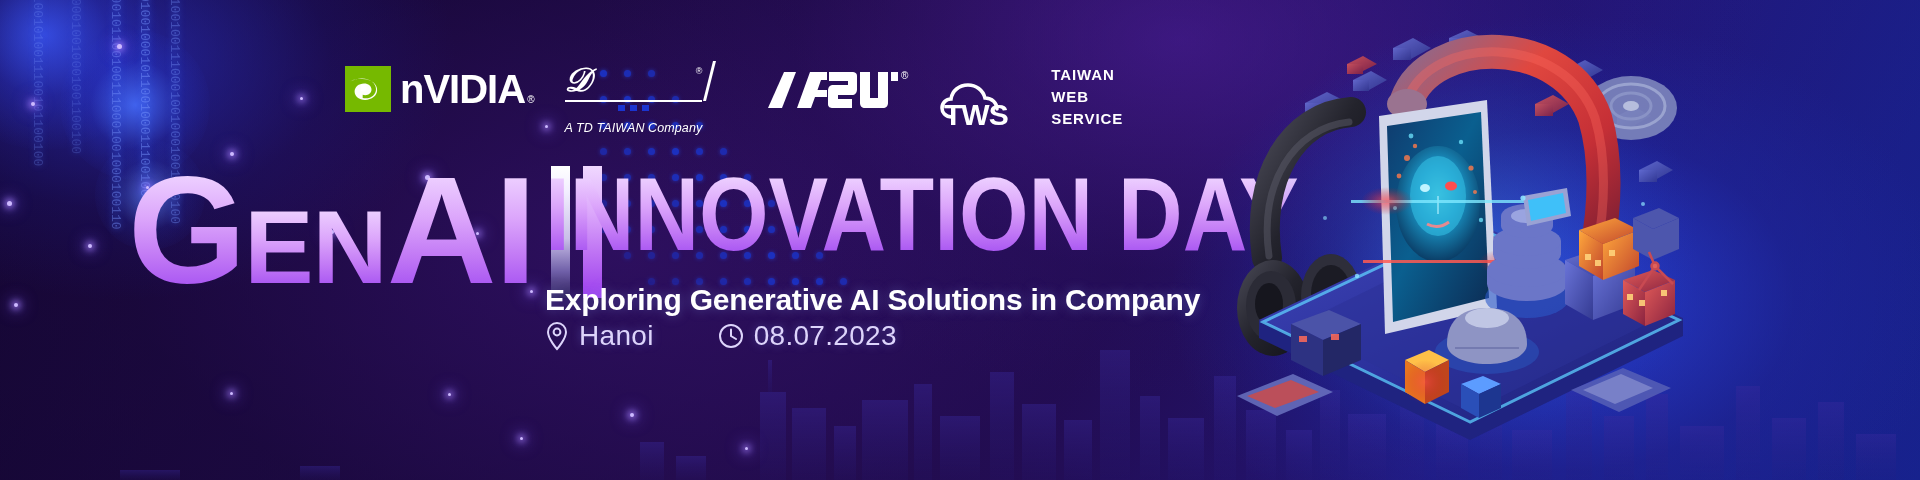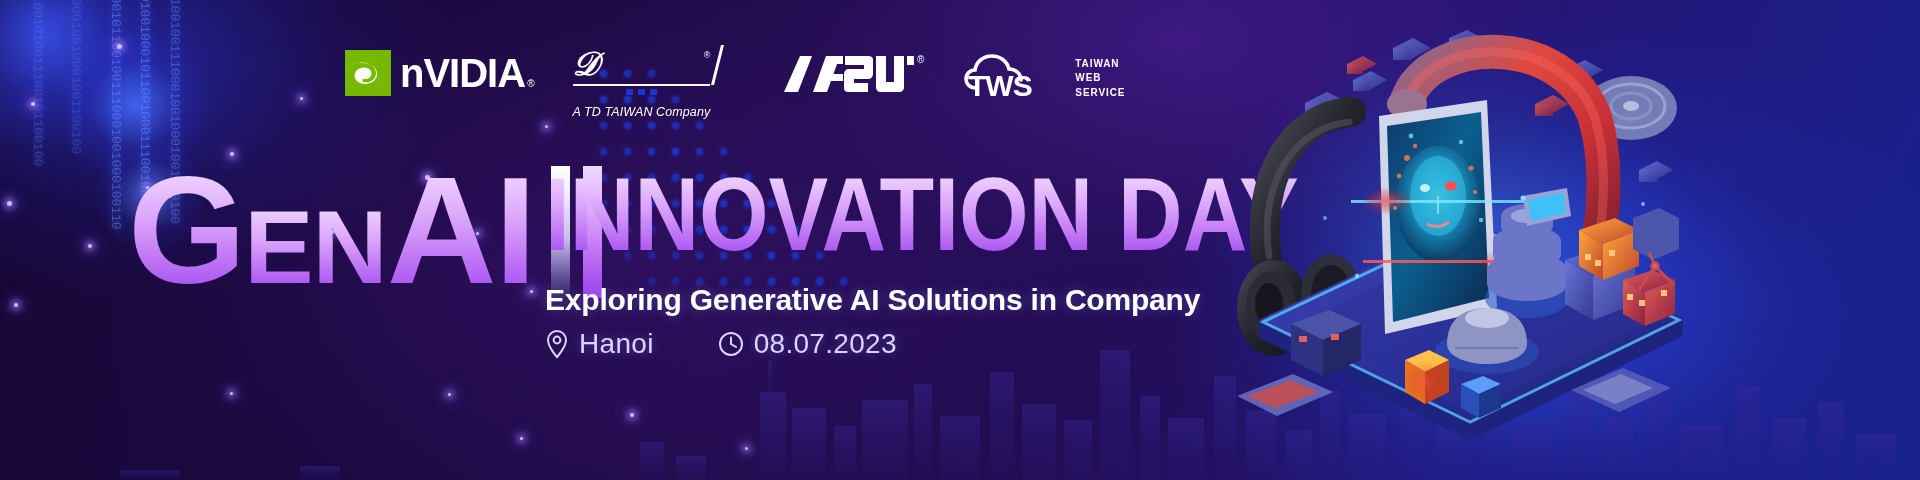--- a/index.html
+++ b/index.html
@@ -41,21 +41,21 @@
   
   .dot-grid { position:absolute; pointer-events:none; }
   .dot-grid i { position:absolute; width:7px; height:7px; border-radius:50%;
     background:#1b33c8; box-shadow:0 0 4px rgba(40,70,220,0.8); display:block; }
 
   
   .skyline { position:absolute; bottom:0; left:0; width:1920px; height:150px;
     pointer-events:none; opacity:0.72; }
 
   
-  .logo-row { position:absolute; left:345px; top:40px; display:flex; align-items:flex-start; gap:16px; }
+  .logo-row { position:absolute; left:345px; top:56px; display:flex; align-items:flex-start; gap:8px; }
 
   .logo-nvidia { display:flex; align-items:center; gap:9px; margin-top:10px; }
   .nv-mark { width:46px; height:46px; background:#76b900; position:relative; flex:none; }
   .nv-mark svg { position:absolute; inset:0; }
   .nv-word { display:flex; align-items:baseline; }
   .nv-word .t { font-weight:bold; font-size:40px; letter-spacing:-1px; color:#fff;
     font-family:"Liberation Sans", sans-serif; line-height:1; }
   .nv-word .r { font-size:10px; color:#fff; margin-left:2px; }
 
   .logo-td { position:relative; margin-left:22px; margin-top:8px; text-align:center; }
@@ -72,21 +72,21 @@
   .td-squares i { width:7px;height:6px;background:#1b34d0; display:block; }
   .td-tag { margin-top:10px; font-size:12.5px; font-style:italic; color:#fff;
     letter-spacing:0.1px; white-space:nowrap; }
 
   .logo-asus { margin-left:56px; margin-top:14px; position:relative; }
   .logo-asus svg { display:block; }
   .asus-reg { position:absolute; right:-10px; top:0; font-size:10px; color:#fff; }
 
   .logo-tws { margin-left:34px; margin-top:8px; display:flex; align-items:flex-end; gap:7px; }
   .tws-mark { position:relative; }
-  .tws-sub { font-size:10px; font-weight:bold; color:#fff; line-height:1.45;
+  .tws-sub { font-size:15px; font-weight:bold; color:#fff; line-height:1.45;
     letter-spacing:0.9px; padding-bottom:4px; }
 
   
   .headline { position:absolute; left:0; top:0; width:100%; height:100%; }
 
   .genai { position:absolute; left:128px; top:154px; display:flex; align-items:baseline;
     line-height:1; white-space:nowrap; }
   .gradtext {
     background:linear-gradient(180deg,#f6e4ff 0%,#eccdff 16%,#dca6fb 42%,#c178f5 68%,#a855f2 88%,#9333ea 100%);
     -webkit-background-clip:text; background-clip:text; color:transparent;
@@ -105,21 +105,21 @@
 
   .innovation { position:absolute; left:545px; top:162px;
     font-family:"Liberation Sans", sans-serif; font-weight:bold;
     font-size:104px; letter-spacing:0px; line-height:1; white-space:nowrap;
     transform:scaleX(0.86); transform-origin:left center; }
 
   .subtitle { position:absolute; left:545px; top:283px;
     font-weight:bold; font-size:30px; color:#ffffff; white-space:nowrap;
     letter-spacing:-0.2px; text-shadow:0 0 12px rgba(150,170,255,0.35); }
 
-  .meta { position:absolute; left:545px; top:328px; display:flex; align-items:center; gap:64px; }
+  .meta { position:absolute; left:545px; top:320px; display:flex; align-items:center; gap:64px; }
   .meta-item { display:flex; align-items:center; gap:10px; }
   .meta-item svg { display:block; }
   .meta-text { font-size:28px; color:#ddd4fb; letter-spacing:0.3px;
     text-shadow:0 0 10px rgba(140,150,255,0.4); }
 
   
   .illo { position:absolute; left:1235px; top:8px; width:470px; height:460px; }
   .illo svg { display:block; }
 </style>
 </head>

